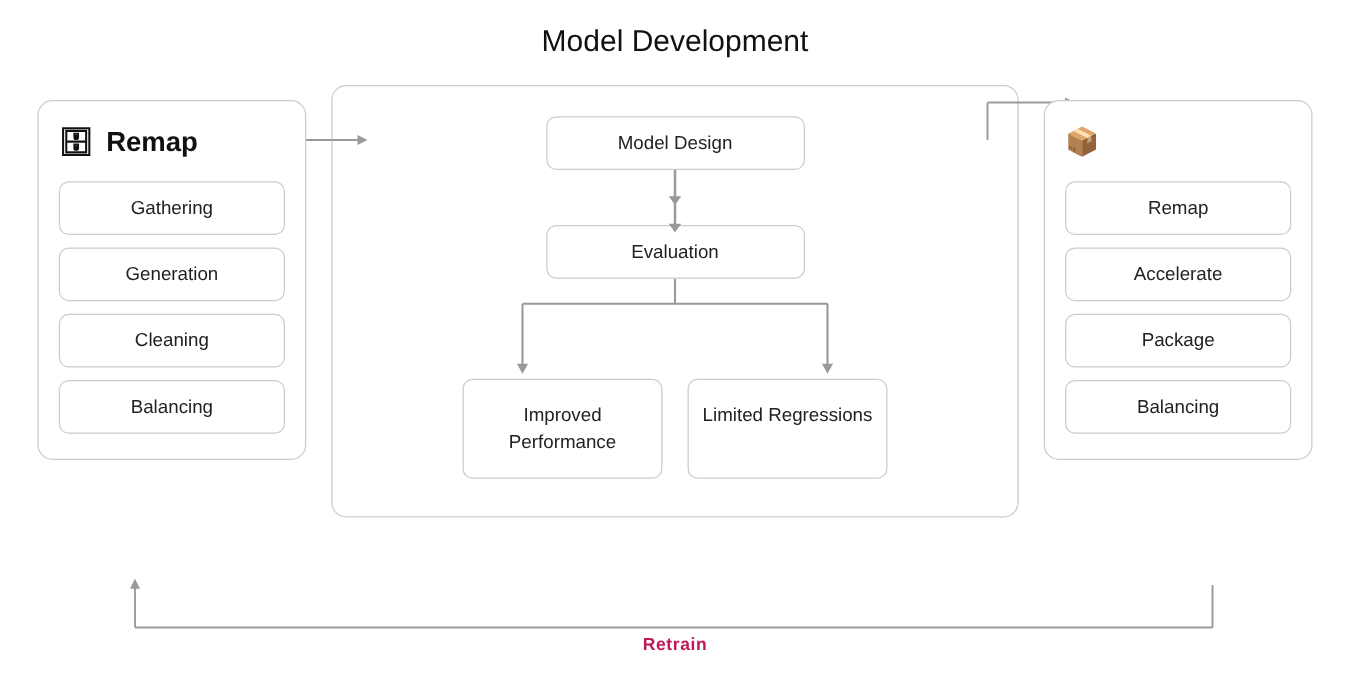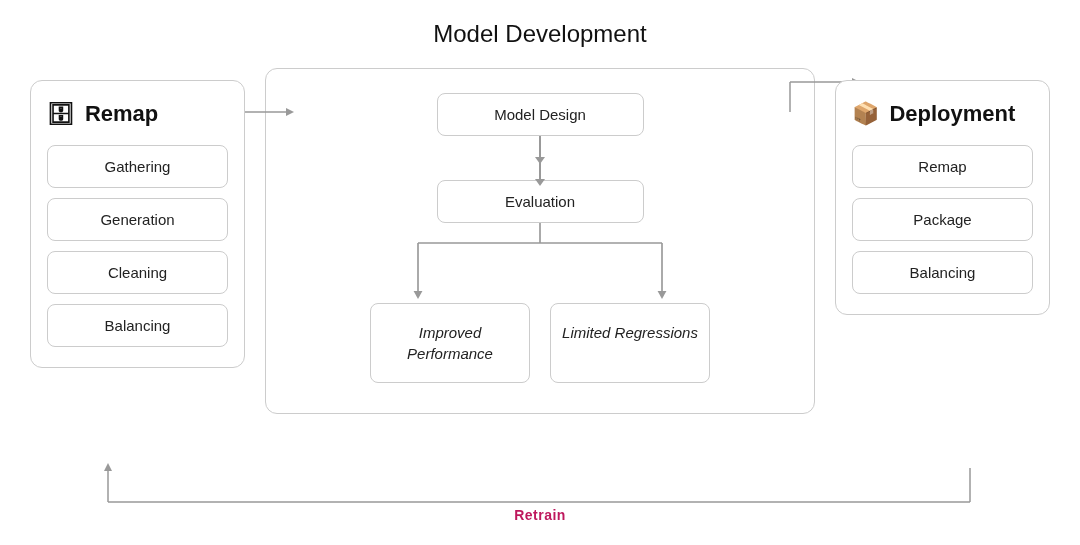--- a/index.html
+++ b/index.html
@@ -96,21 +96,20 @@
       background: #fff;
       width: 207px;
       margin-bottom: 0;
     }
 
     .outcomes-row {
       display: flex;
       gap: 20px;
       width: 100%;
       justify-content: center;
-      font-style: italic;
     }
 
     .outcome-item {
       border: 1.5px solid #ccc;
       border-radius: 8px;
       padding: 18px 10px;
       text-align: center;
       font-size: 15px;
       color: #222;
       background: #fff;
@@ -225,22 +224,22 @@
           <span>Limited Regressions</span>
         </div>
       </div>
 
     </div>
   </div>
 
   <div class="panel">
     <div class="panel-header">
       <span class="icon-deploy">📦</span>
-      <span>Deployment</span>
     </div>
     <div class="panel-item">Remap</div>
+    <div class="panel-item">Accelerate</div>
     <div class="panel-item">Package</div>
     <div class="panel-item">Balancing</div>
   </div>
 
   <div class="retrain-label">Retrain</div>
 
 </div>
 
 </body></html>

